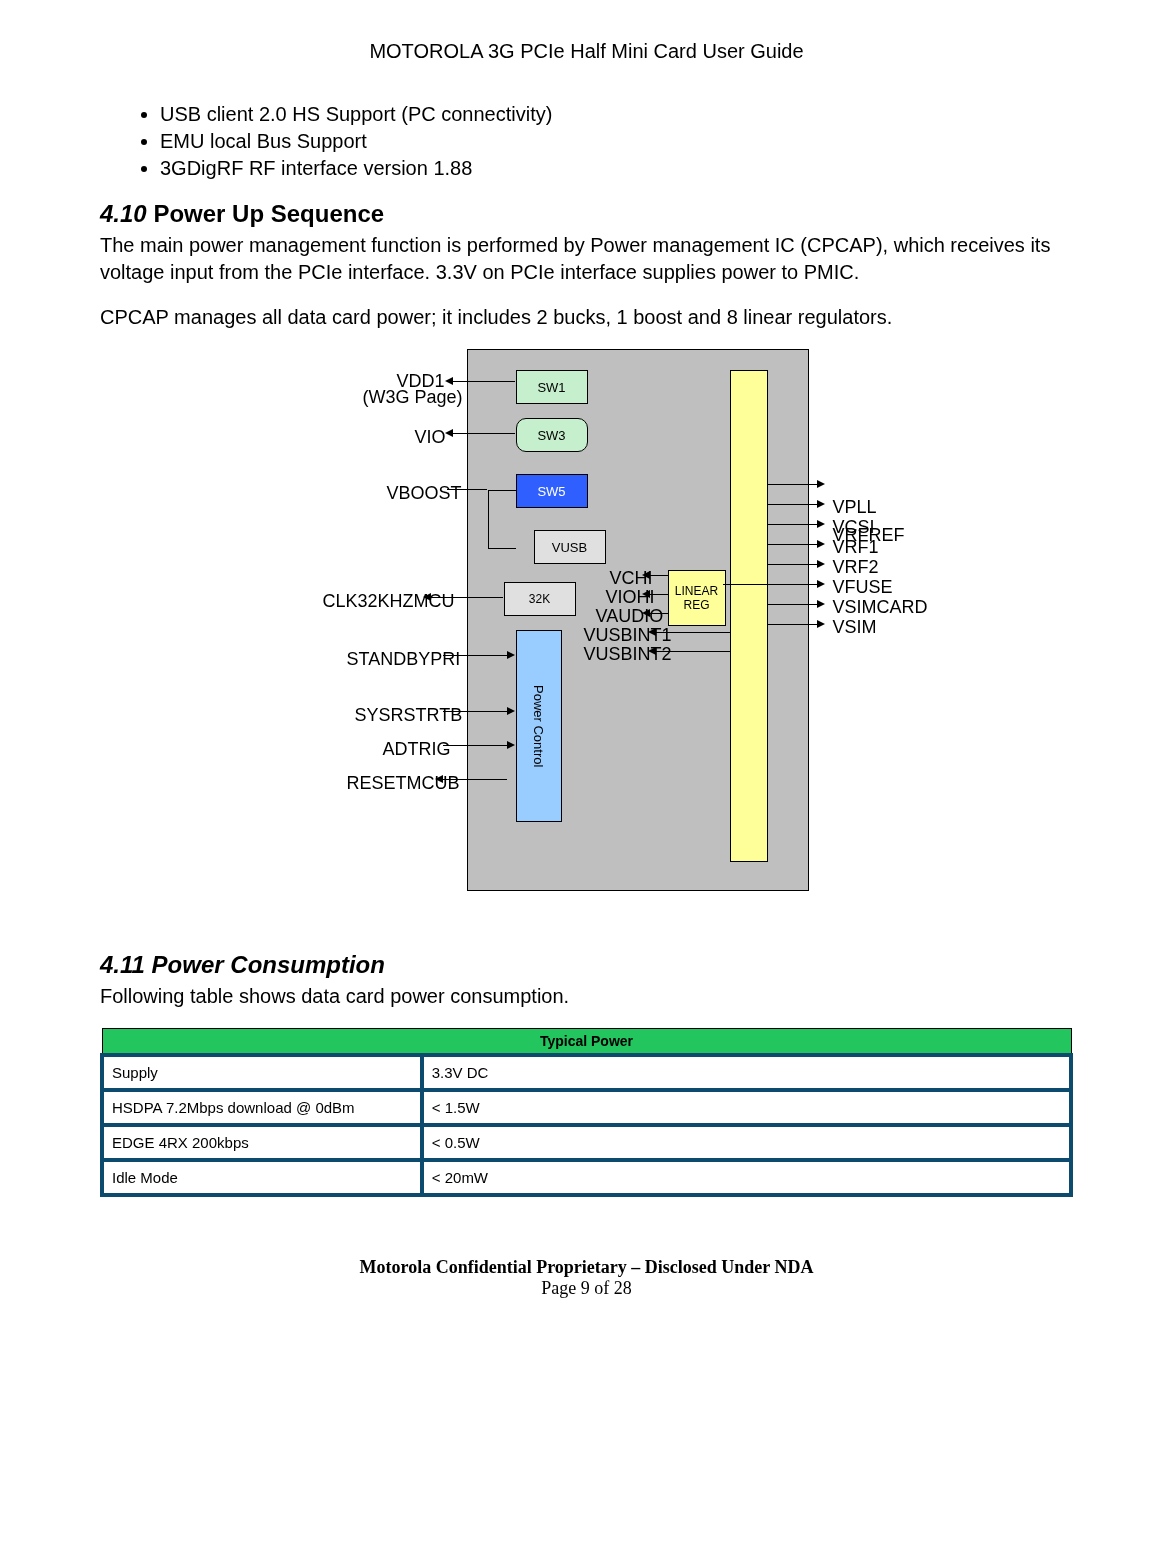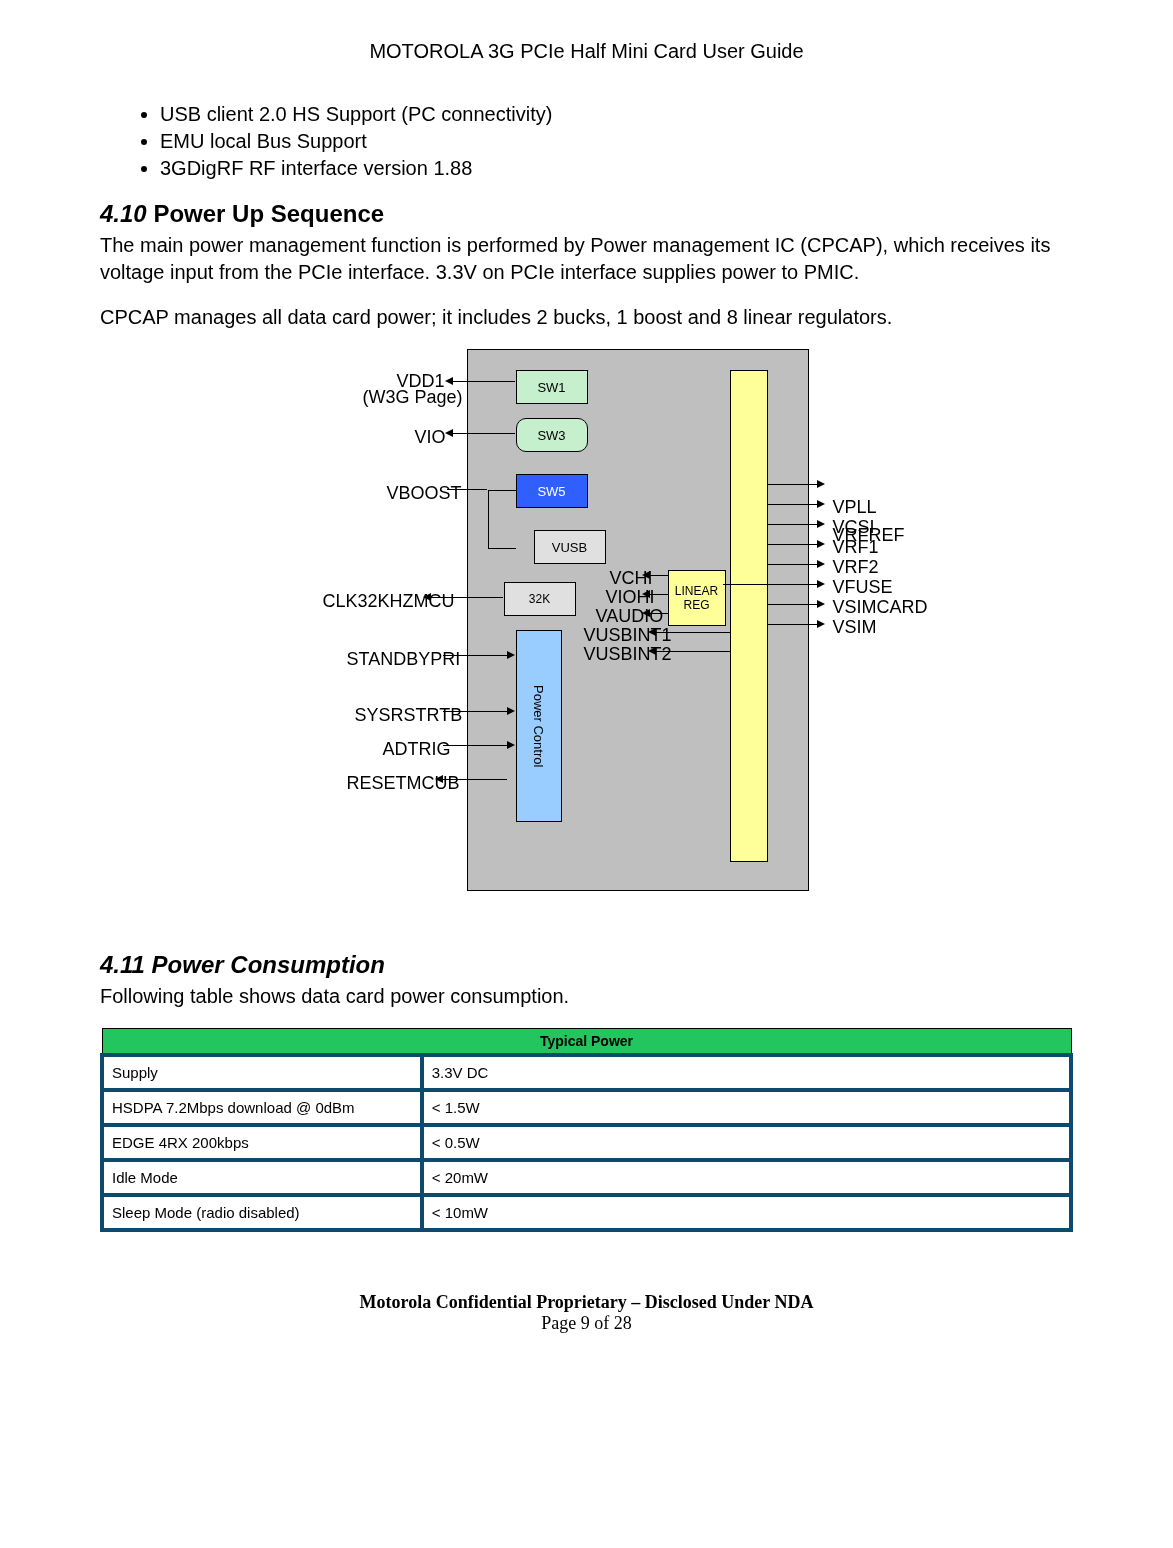--- a/index.html
+++ b/index.html
@@ -242,23 +242,19 @@
         <td>&lt; 1.5W</td>
       </tr>
   <tr>
         <td>EDGE 4RX 200kbps</td>
         <td>&lt; 0.5W</td>
       </tr>
   <tr>
         <td>Idle Mode</td>
         <td>&lt; 20mW</td>
       </tr>
-  <tr>
-        <td>Sleep Mode (radio disabled)</td>
-        <td>&lt; 10mW</td>
-      </tr>
 </tbody>
   </table>
 
 <div class="footer">
   <div class="bold">Motorola Confidential Proprietary – Disclosed Under NDA</div>
   <div>Page 9 of 28</div>
 </div>
 
 </body></html>

